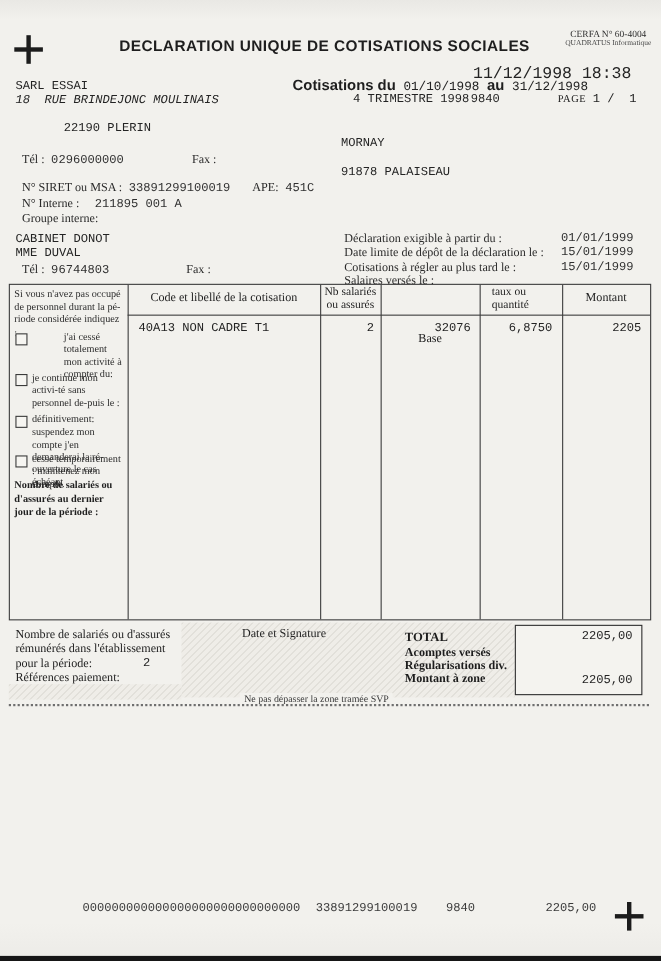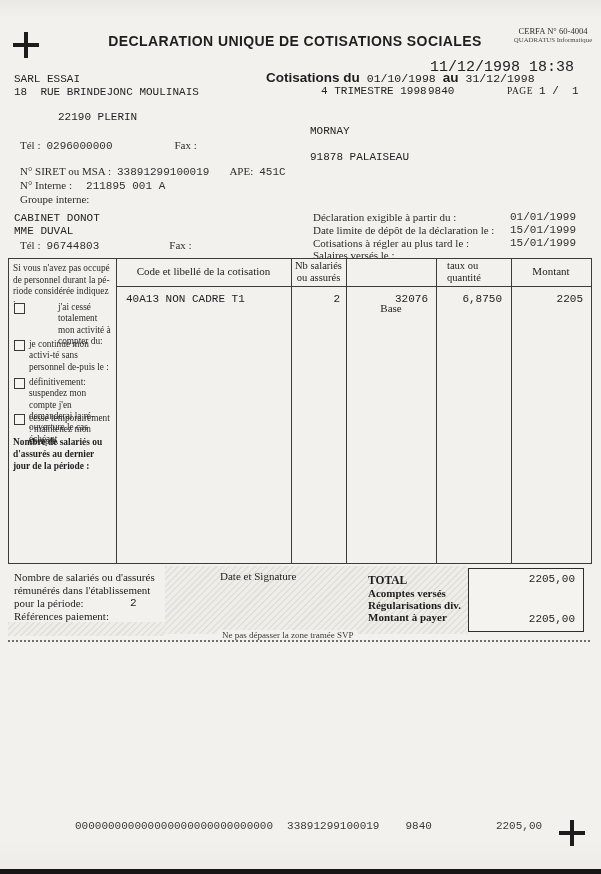--- a/index.html
+++ b/index.html
@@ -59,21 +59,21 @@
   </div>
 
   <div class="abs mono" style="left:321px;top:85px;font-size:11px;">4 TRIMESTRE 1998</div>
   <div class="abs mono" style="left:428px;top:85px;font-size:11px;">9840</div>
   <div class="abs" style="left:507px;top:85px;display:flex;gap:6px;align-items:baseline;">
     <span class="serif" style="font-size:9.5px;letter-spacing:.5px;">PAGE</span>
     <span class="mono pre" style="font-size:11px;">1 /  1</span>
   </div>
 
   <div class="abs mono" style="left:14px;top:73px;font-size:11px;">SARL ESSAI</div>
-  <div class="abs mono pre" style="left:14px;top:86px;font-size:11px;">18  RUE BRINDEJONC MOULINAIS</div>
+  <div class="abs mono pre" style="left:14px;top:86px;font-size:11px;font-style:italic;">18  RUE BRINDEJONC MOULINAIS</div>
   <div class="abs mono" style="left:14px;top:111px;font-size:11px;margin-left:44px;">22190 PLERIN</div>
 
   <div class="abs" style="left:20px;top:139px;display:flex;gap:6px;align-items:baseline;">
     <span class="serif lbl">Tél :</span>
     <span class="mono val">0296000000</span>
     <span class="serif lbl" style="margin-left:56px;">Fax :</span>
   </div>
 
   <div class="abs" style="left:20px;top:165px;display:flex;gap:6px;align-items:baseline;">
     <span class="serif lbl">N° SIRET ou MSA :</span>
@@ -164,21 +164,21 @@
   <div class="abs serif" style="left:14px;top:584px;font-size:11px;">rémunérés dans l'établissement</div>
   <div class="abs serif" style="left:14px;top:597px;font-size:11px;">pour la période:</div>
   <div class="abs mono" style="left:130px;top:597px;font-size:11px;">2</div>
   <div class="abs serif" style="left:14px;top:610px;font-size:11px;">Références paiement:</div>
 
   <div class="abs serif" style="left:220px;top:570px;font-size:11px;">Date et Signature</div>
 
   <div class="abs serif b" style="left:368px;top:574px;font-size:11.5px;color:#1d1d1d;">TOTAL</div>
   <div class="abs serif b" style="left:368px;top:587px;font-size:11px;color:#1d1d1d;">Acomptes versés</div>
   <div class="abs serif b" style="left:368px;top:599px;font-size:11px;color:#1d1d1d;">Régularisations div.</div>
-  <div class="abs serif b" style="left:368px;top:611px;font-size:11px;color:#1d1d1d;">Montant à payer</div>
+  <div class="abs serif b" style="left:368px;top:611px;font-size:11px;color:#1d1d1d;">Montant à zone</div>
 
   <div class="abs amountbox">
     <div class="abs mono" style="right:8px;top:4px;font-size:11px;">2205,00</div>
     <div class="abs mono" style="right:8px;bottom:6px;font-size:11px;">2205,00</div>
   </div>
 
   <div class="abs" style="left:8px;top:640px;width:582px;border-top:2px dotted #6f6f6f;"></div>
   <div class="abs serif" style="left:218px;top:630px;font-size:9px;color:#3a3a3a;background:#f2f1ed;padding:0 4px;">Ne pas dépasser la zone tramée SVP</div>
 
   <div class="abs" style="left:75px;top:820px;display:flex;align-items:baseline;">

